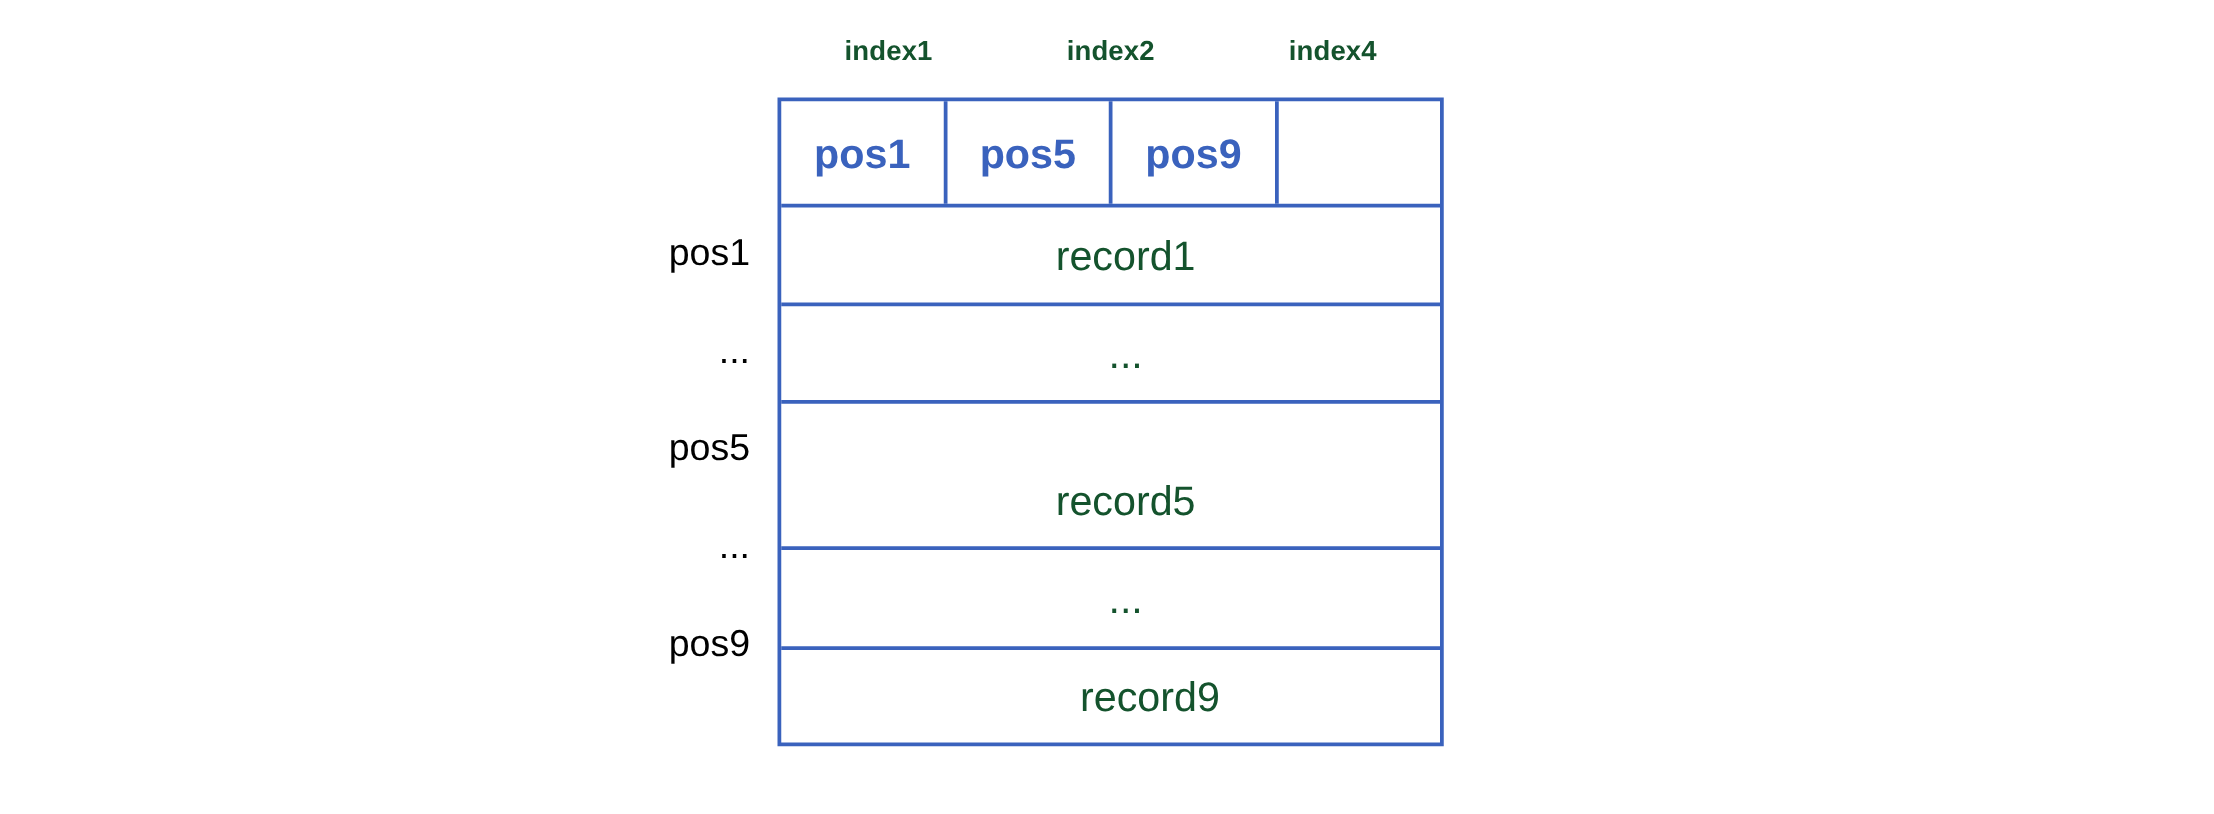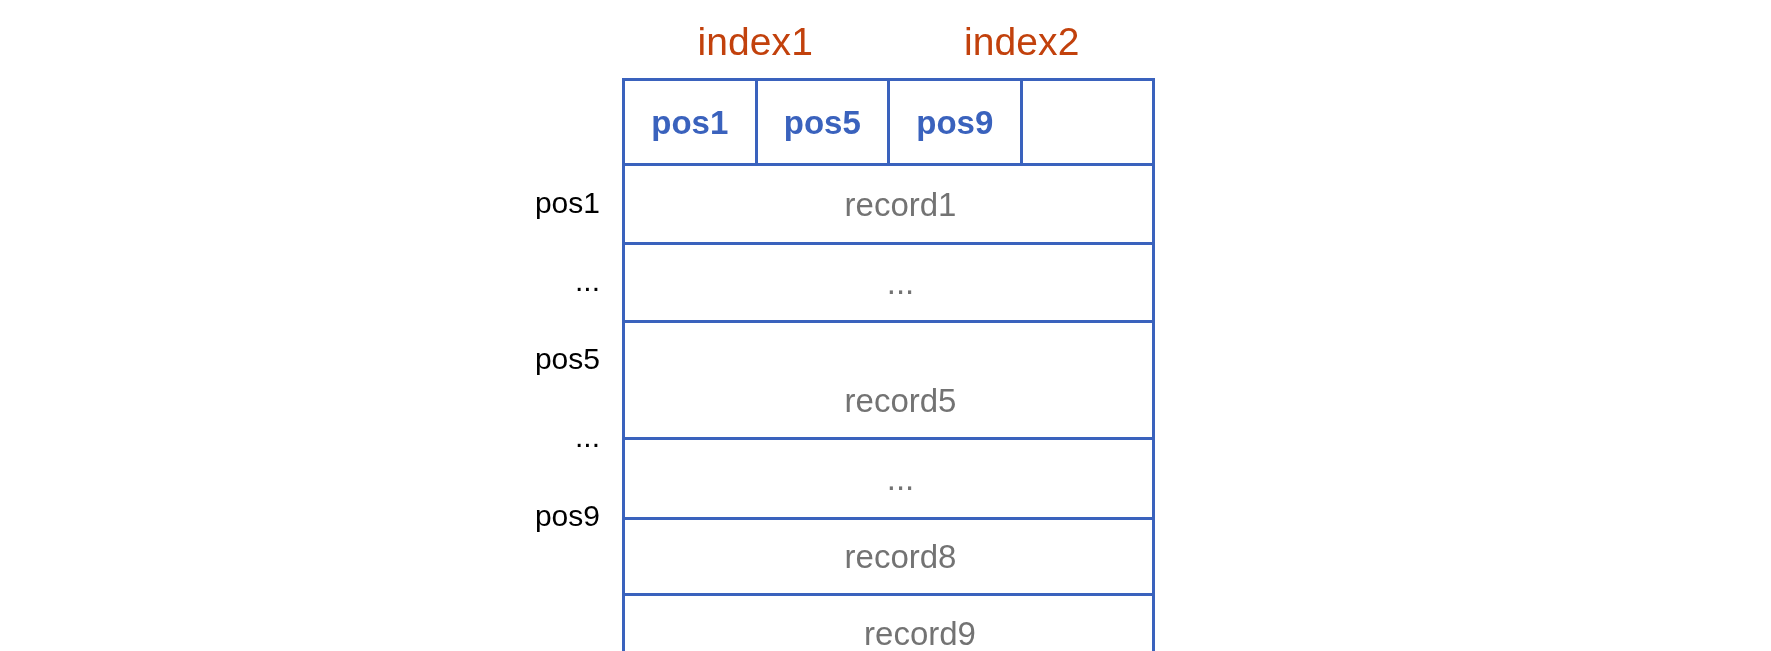--- a/index.html
+++ b/index.html
@@ -31,24 +31,25 @@
     top: 18px;
     width: 533px;
     height: 46px;
     display: flex;
   }
   .index-label {
     flex: 1 1 0;
     display: flex;
     align-items: center;
     justify-content: center;
-    font-size: 39px;
-    color: #c2410c;
+    font-size: 22px;
+    color: #14532d;
     letter-spacing: 0.1px;
     line-height: 1;
+    font-weight: bold;
   }
 
   
   .row-label-col {
     position: absolute;
     left: 400px;
     top: 163px;
     width: 200px;
     height: 467px;
     display: flex;
@@ -103,21 +104,21 @@
   }
   .header-cell.empty { color: transparent; }
 
   .data-row {
     display: flex;
     align-items: center;
     justify-content: center;
     box-sizing: border-box;
     border-bottom: 3px solid #3A62BD;
     font-size: 33px;
-    color: #737373;
+    color: #14532d;
     line-height: 1;
     padding-left: 24px;
   }
   .data-row:last-child {
     border-bottom: none;
   }
   .data-row.r1 { height: 79px; }
   .data-row.r2 { height: 78px; }
   .data-row.r3 { height: 77px; margin-top: 40px; }
   .data-row.r4 { height: 80px; }
@@ -125,20 +126,21 @@
   .data-row.r6 { height: 74px; margin-left: 39px; }
 </style>
 </head>
 <body>
 
 <div id="diagram">
 
   <div class="index-label-row">
     <div class="index-label">index1</div>
     <div class="index-label">index2</div>
+    <div class="index-label">index4</div>
   </div>
 
   <div class="row-label-col">
     <div class="row-label h1">pos1</div>
     <div class="row-label h2">...</div>
     <div class="row-label h3">pos5</div>
     <div class="row-label h4">...</div>
     <div class="row-label h6">pos9</div>
   </div>
 
@@ -148,18 +150,17 @@
       <div class="header-cell">pos1</div>
       <div class="header-cell">pos5</div>
       <div class="header-cell">pos9</div>
       <div class="header-cell empty"></div>
     </div>
 
     <div class="data-row r1">record1</div>
     <div class="data-row r2">...</div>
     <div class="data-row r3">record5</div>
     <div class="data-row r4">...</div>
-    <div class="data-row r5">record8</div>
     <div class="data-row r6">record9</div>
 
   </div>
 
 </div>
 
 </body></html>

